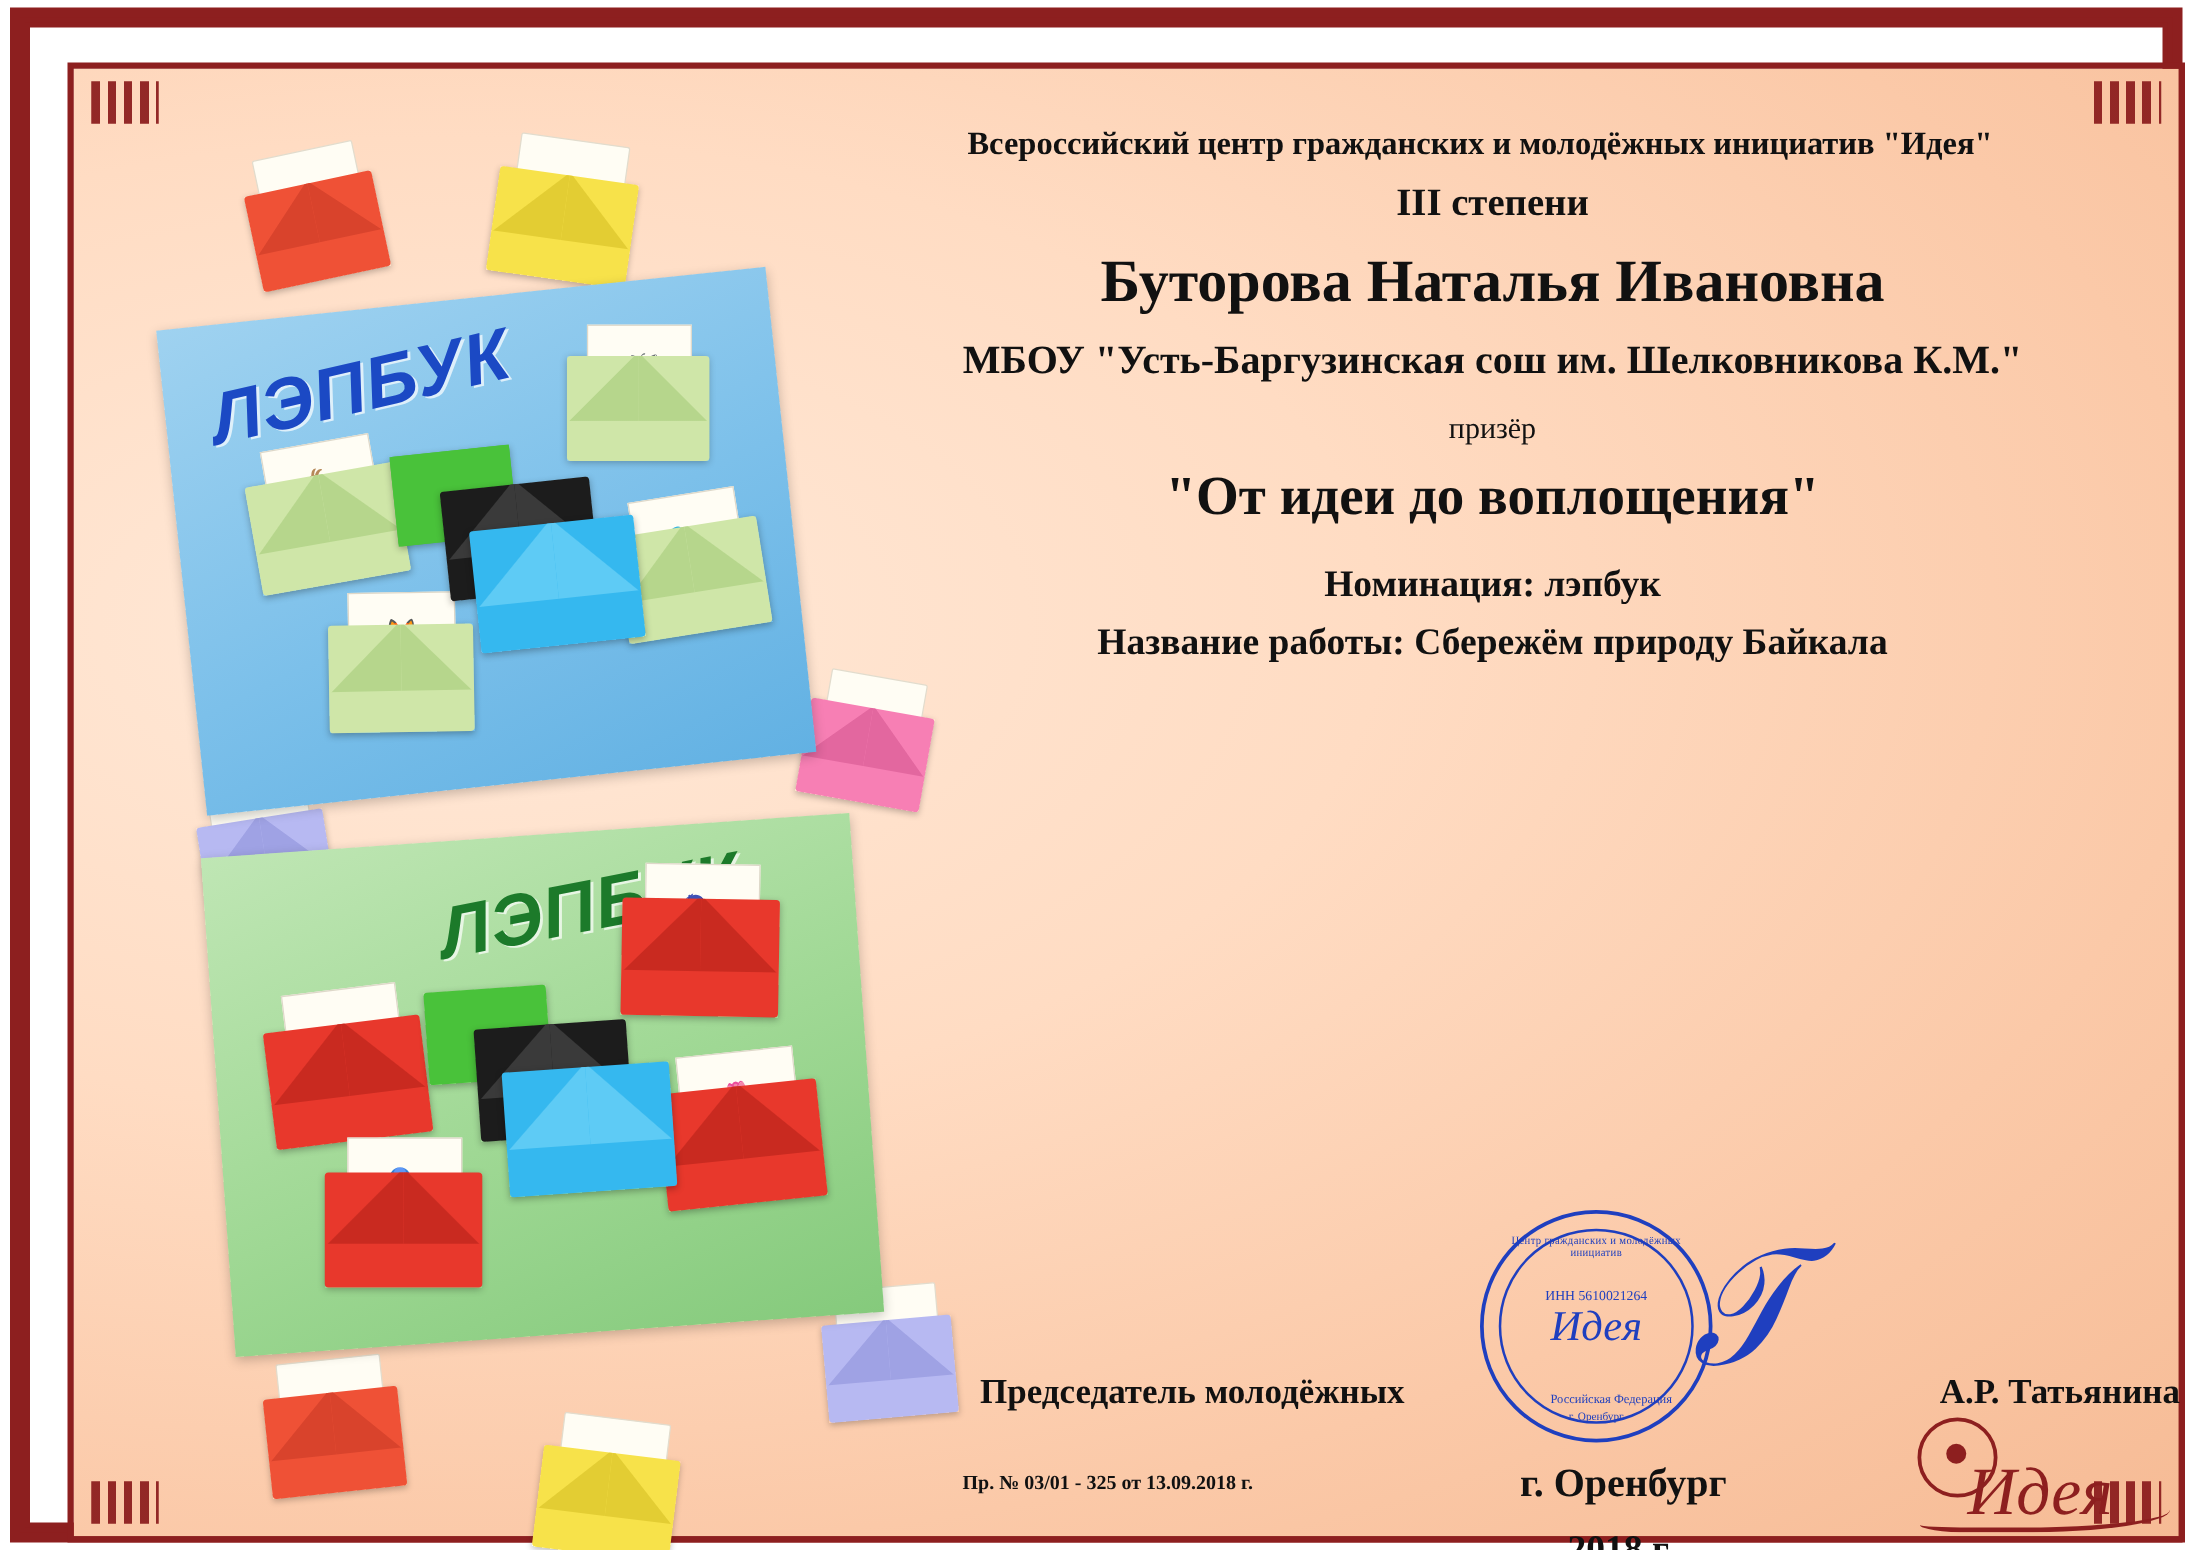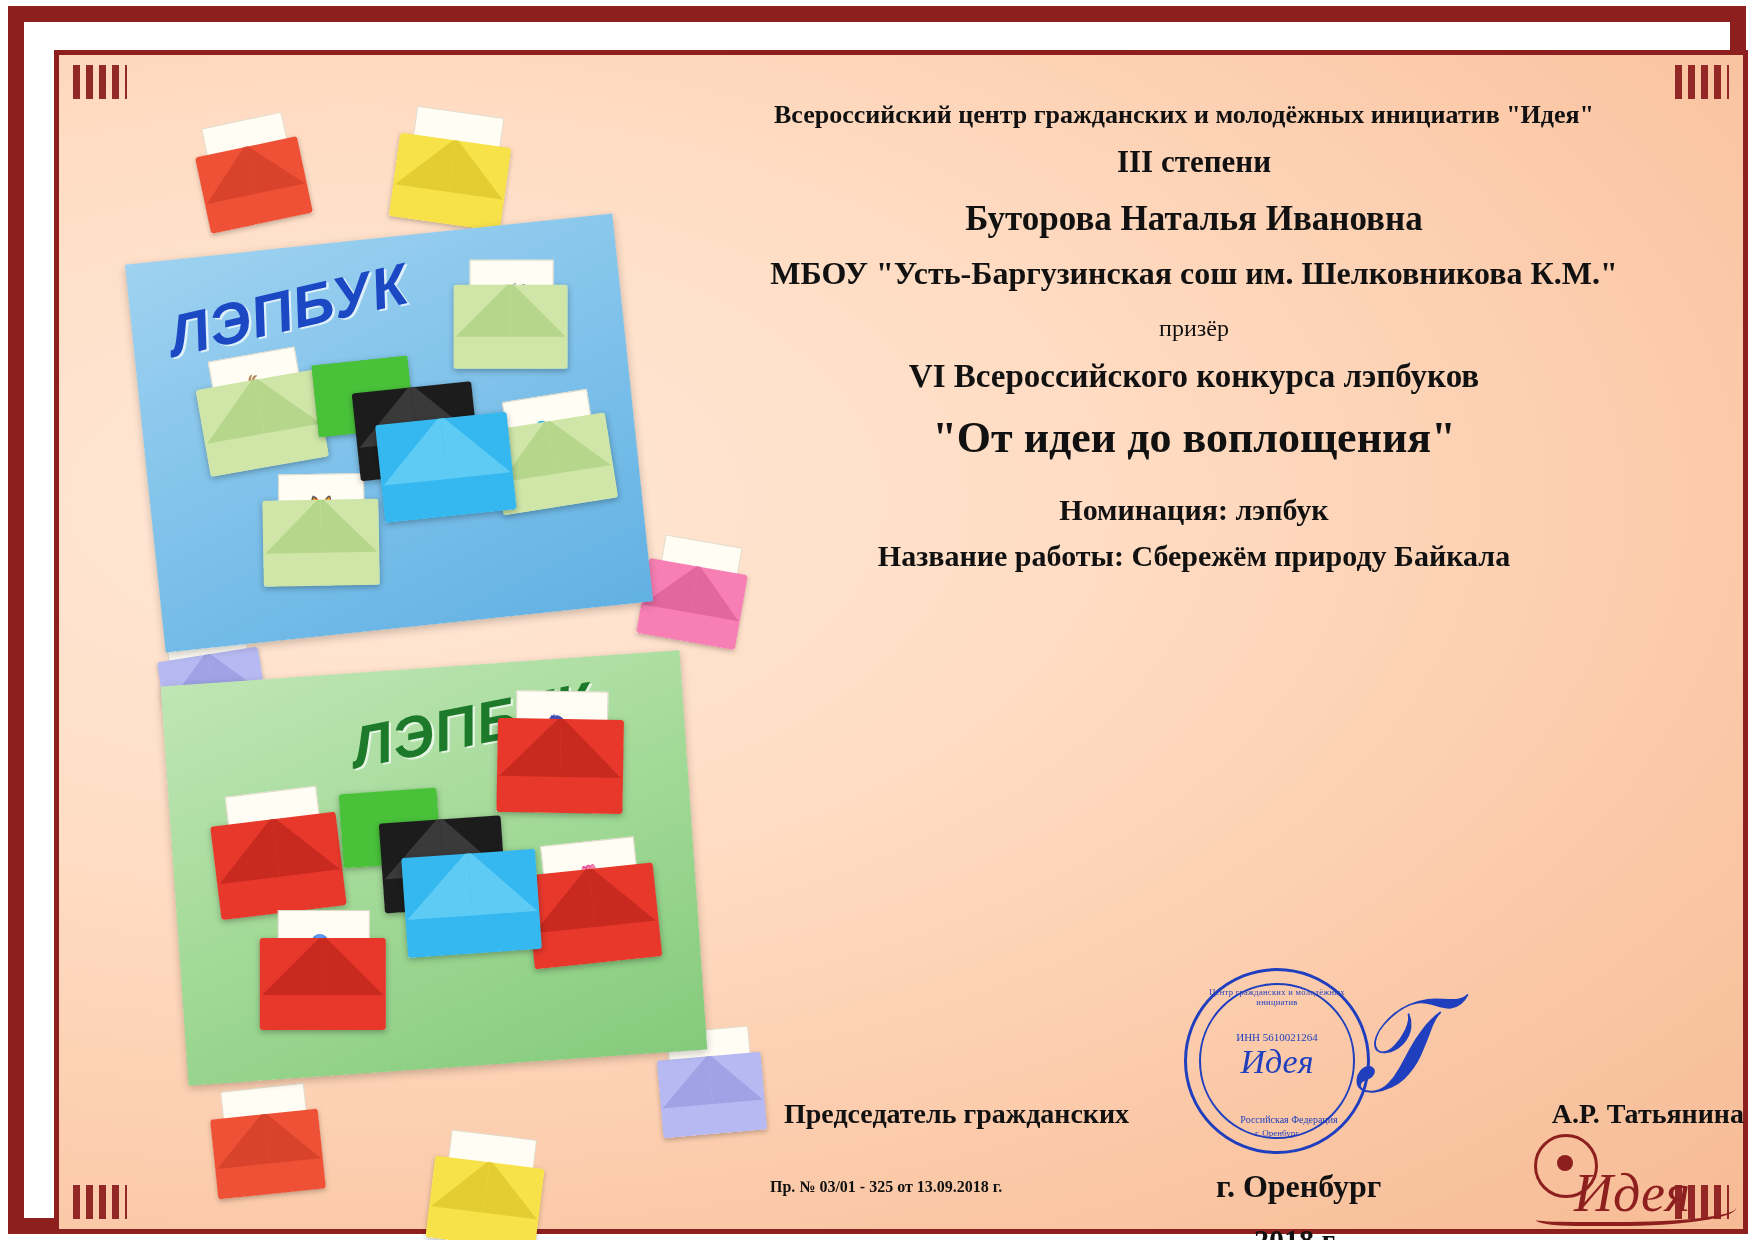--- a/index.html
+++ b/index.html
@@ -100,21 +100,21 @@
     font-size: 31px;
     font-weight: bold;
     margin-bottom: 20px;
   }
   .awarded-label {
     font-size: 29px;
     font-weight: bold;
     margin-bottom: 22px;
   }
   .recipient {
-    font-size: 35px;
+    font-size: 48px;
     font-weight: bold;
     margin-bottom: 16px;
     line-height: 1.1;
   }
   .organization {
     font-size: 32px;
     font-weight: bold;
     margin-bottom: 24px;
     line-height: 1.15;
   }
@@ -598,38 +598,37 @@
           </div>
         </div>
 
         <div class="org-line">Всероссийский центр гражданских и молодёжных инициатив "Идея"</div>
 
         <div class="main-col">
           <div class="degree">III степени</div>
           <div class="recipient">Буторова Наталья Ивановна</div>
           <div class="organization">МБОУ "Усть-Баргузинская сош им. Шелковникова К.М."</div>
           <div class="role">призёр</div>
-          <div class="contest">VI Всероссийского конкурса лэпбуков</div>
           <div class="contest-title">"От идеи до воплощения"</div>
           <div class="nomination">Номинация: лэпбук</div>
           <div class="work-title">Название работы: Сбережём природу Байкала</div>
         </div>
 
         <div class="stamp">
           <div class="stamp-text-top">Центр гражданских и молодёжных инициатив</div>
           <div class="stamp-text-mid">ИНН 5610021264</div>
           <div class="stamp-logo">Идея</div>
           <div class="stamp-text-bottom">Российская Федерация</div>
           <div class="stamp-text-city">г. Оренбург</div>
         </div>
 
         <div class="signature-mark">𝒯</div>
 
         <div class="sign-row">
-          <div class="sign-label">Председатель гражданских</div>
+          <div class="sign-label">Председатель молодёжных</div>
           <div class="sign-name">А.Р. Татьянина</div>
         </div>
 
         <div class="order-line">Пр. № 03/01 - 325 от 13.09.2018 г.</div>
         <div class="city">г. Оренбург</div>
         <div class="year">2018 г.</div>
 
         <div class="idea-logo">
           <div class="bulb"></div>
           <div class="word">Идея</div>

